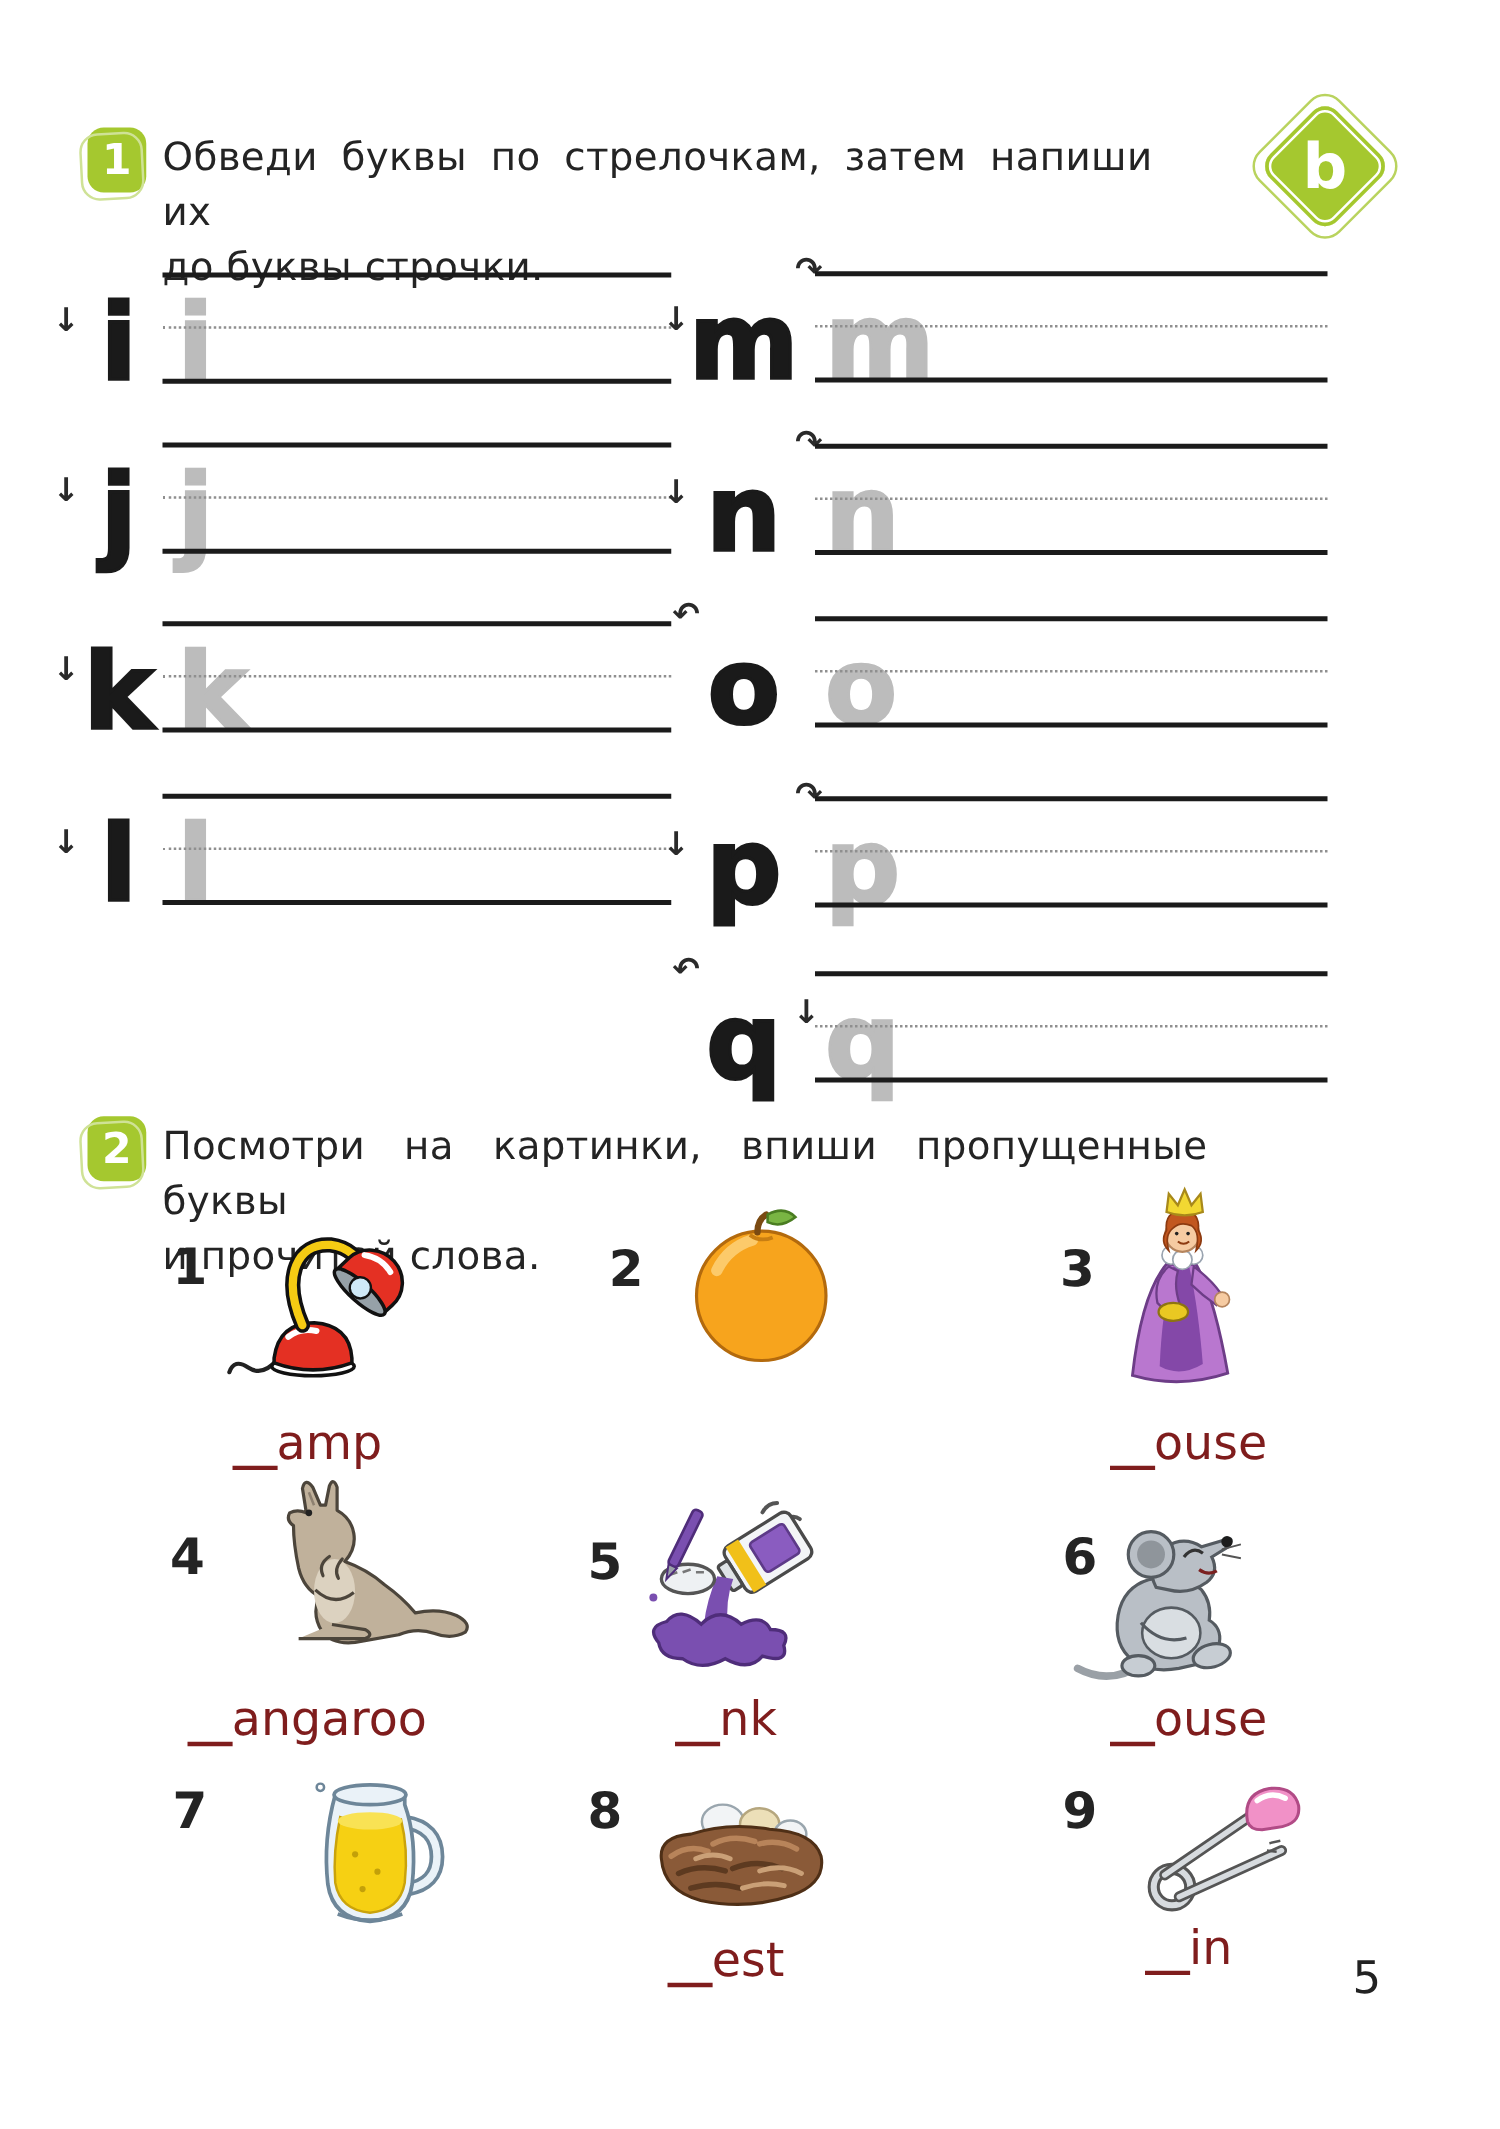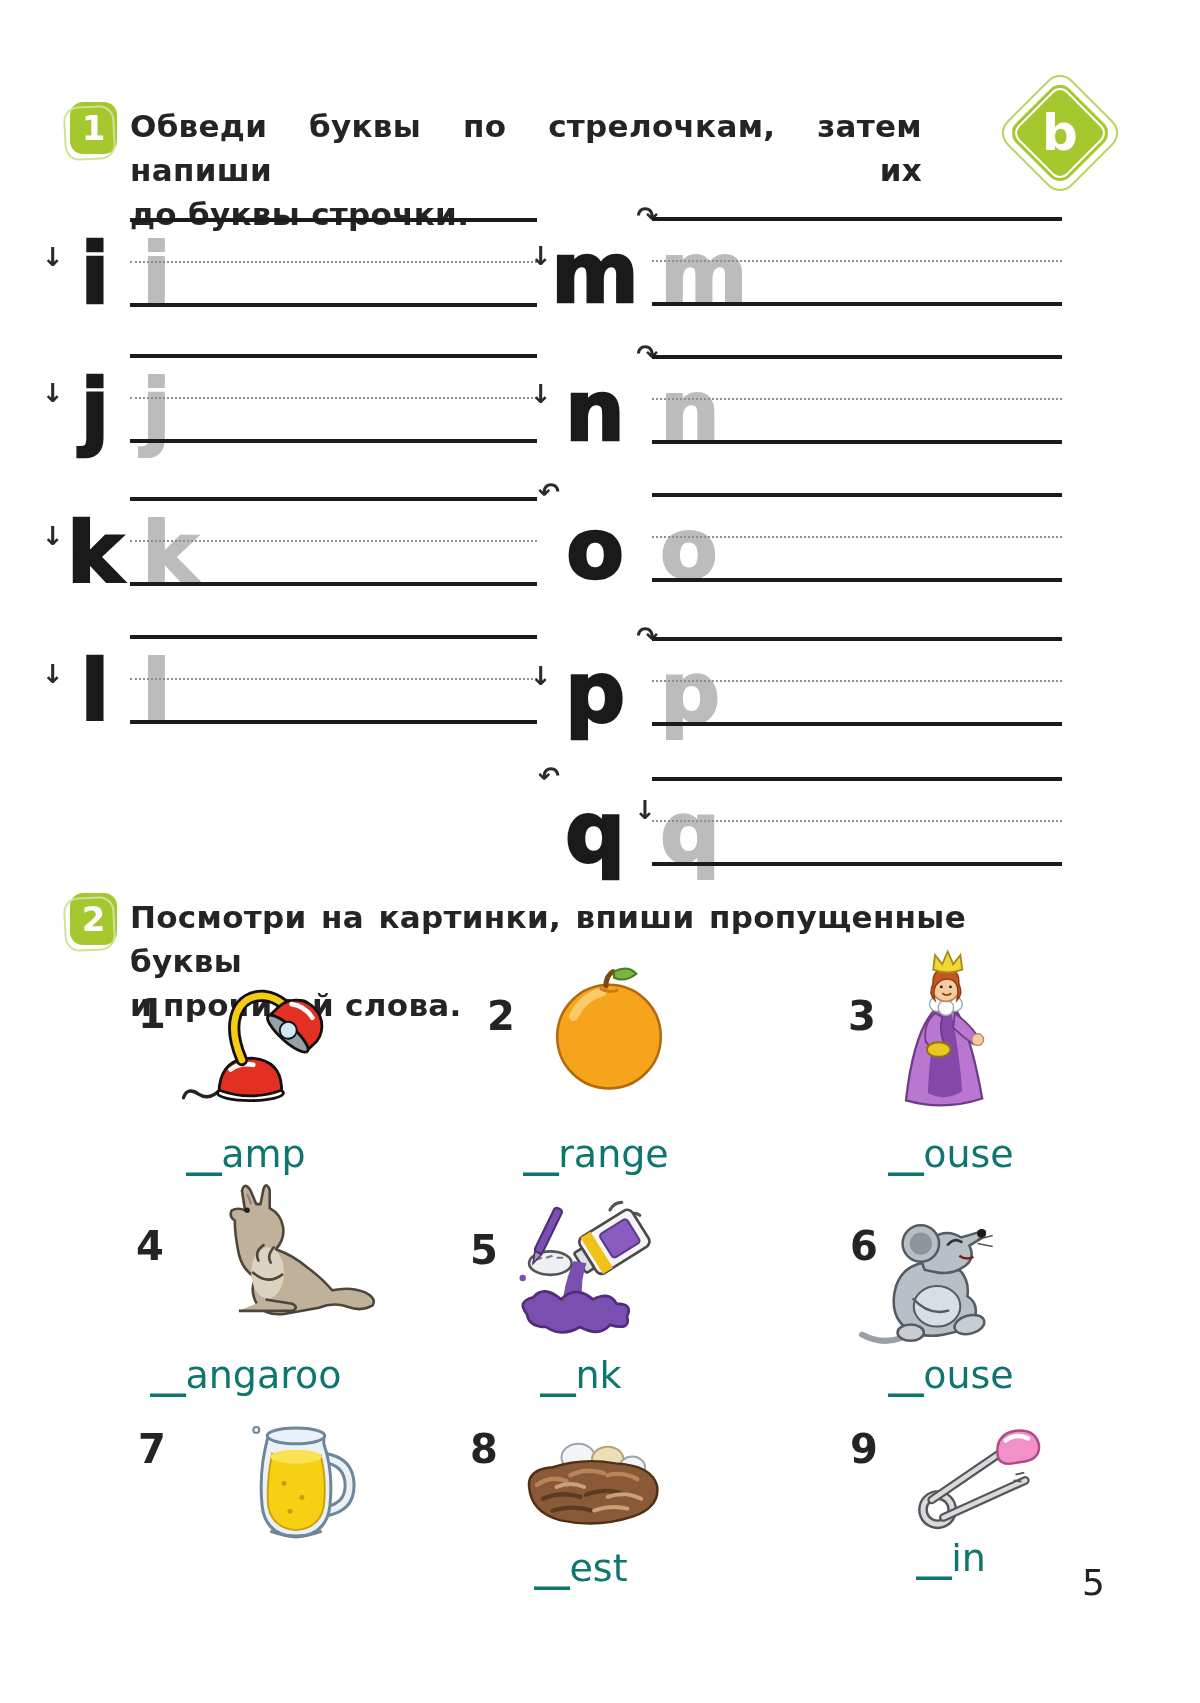--- a/index.html
+++ b/index.html
@@ -5,21 +5,21 @@
   html,body{margin:0;padding:0;background:#e8e8e8}
   .page{position:relative;width:1200px;height:1703px;background:#ffffff;overflow:hidden;
         font-family:"DejaVu Sans", sans-serif;color:#1c1c1c}
 
   
   .badge{position:absolute;width:47px;height:52px;background:#a5c82f;border-radius:13px;
          display:flex;align-items:center;justify-content:center;color:#fff;
          font-size:34px;font-weight:bold;z-index:3}
   .badge::after{content:"";position:absolute;left:-6px;top:4px;right:2px;bottom:-6px;
          border:2px solid #cfe296;border-radius:15px;transform:rotate(-3deg)}
-  .task-text{position:absolute;font-size:31px;font-weight:bold;color:#242424;line-height:44px;
+  .task-text{position:absolute;font-size:31px;font-weight:normal;color:#242424;line-height:44px;
          letter-spacing:.3px}
   .task-text .jline{text-align:justify;text-align-last:justify}
 
   
   .diamond{position:absolute;left:1022px;top:95px;width:76px;height:76px;background:#a5c82f;
          border-radius:14px;transform:rotate(45deg);
          box-shadow:inset 0 0 0 3px #a5c82f, inset 0 0 0 5px #ffffff}
   .diamond::after{content:"";position:absolute;inset:-8px;border:2px solid #b9d35e;border-radius:17px}
   .diamond-letter{position:absolute;left:1022px;top:95px;width:76px;height:76px;display:flex;
          align-items:center;justify-content:center;color:#fff;font-size:50px;font-weight:bold;z-index:2}
@@ -45,21 +45,21 @@
   .arr.dl{left:2px;top:26px}
   .arr.tc{right:4px;top:-14px}
   .arr.tl{left:10px;top:-14px}
   .arr.dr{right:6px;top:20px}
 
   
   .item{position:absolute;width:250px;height:220px}
   .inum{position:absolute;font-size:40px;font-weight:bold;color:#242424}
   .pic{position:absolute}
   .pic svg{width:100%;height:100%;display:block}
-  .wordline{position:absolute;width:250px;text-align:center;font-size:38px;color:#0f766e;
+  .wordline{position:absolute;width:250px;text-align:center;font-size:38px;color:#7f1d1d;
             white-space:nowrap}
   .blank{display:inline-block;transform:scaleX(1.9);transform-origin:left center;
          margin:0 16px 0 2px;font-weight:bold}
   .pageno{position:absolute;left:1082px;top:1562px;font-size:36px;color:#222}
 </style>
 </head>
 <body>
 
 <div class="page">
 
@@ -172,21 +172,20 @@
     <div class="inum" style="left:32px;top:28px">2</div>
     <div class="pic" style="left:88px;top:-6px;width:132px;height:138px">
       <svg viewBox="0 0 130 135">
         <circle cx="65" cy="76" r="51" fill="#f7a41d" stroke="#b36a0d" stroke-width="2.5"></circle>
         <path d="M30 56 a46 46 0 0 1 28 -24" stroke="#fdd37e" stroke-width="9" fill="none" stroke-linecap="round" opacity="0.8"></path>
         <path d="M56 28 q8 6 18 2" stroke="#c87e12" stroke-width="3" fill="none"></path>
         <path d="M62 26 q0 -10 7 -14" stroke="#7a4a12" stroke-width="5" fill="none" stroke-linecap="round"></path>
         <path d="M70 12 q13 -7 22 2 q-11 9 -22 4 z" fill="#79b543" stroke="#4a7d22" stroke-width="2"></path>
       </svg>
     </div>
-    <div class="wordline" style="left:15px;top:167px"><span class="blank">_</span><span>range</span></div>
   </div>
 
   <div class="item" style="left:790px;top:965px">
     <div class="inum" style="left:58px;top:28px">3</div>
     <div class="pic" style="left:96px;top:-34px;width:118px;height:198px">
       <svg viewBox="0 0 130 185">
         <path d="M52 72 Q30 98 22 170 Q64 182 106 168 Q94 100 78 72 Z" fill="#b977cf" stroke="#6d3d87" stroke-width="2.5"></path>
         <path d="M58 74 Q48 112 46 162 Q64 172 84 160 Q80 110 72 74 Z" fill="#8448a8"></path>
         <path d="M54 74 Q40 86 44 106 L56 118 L64 108 Q58 92 62 78 Z" fill="#b977cf" stroke="#6d3d87" stroke-width="2"></path>
         <path d="M76 74 Q92 86 100 98 L96 108 Q84 100 74 90 Z" fill="#b977cf" stroke="#6d3d87" stroke-width="2"></path>

